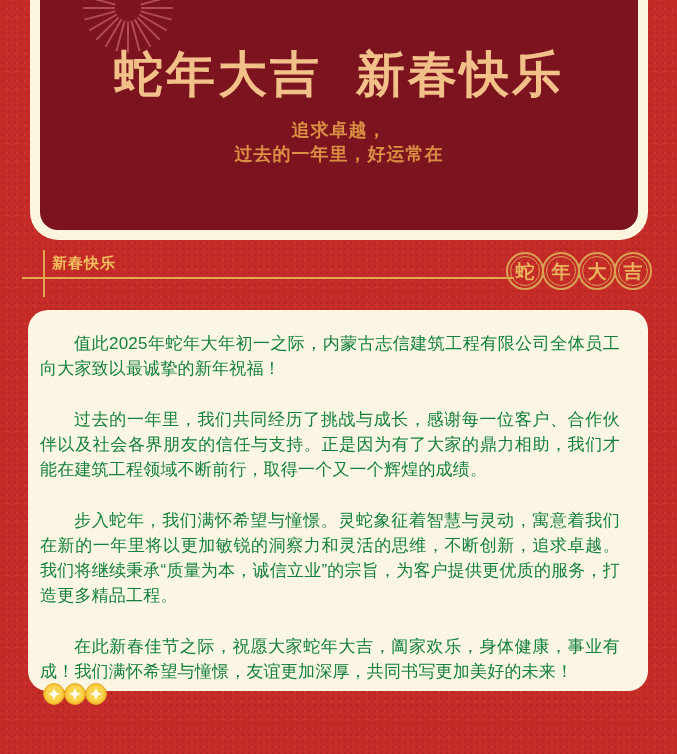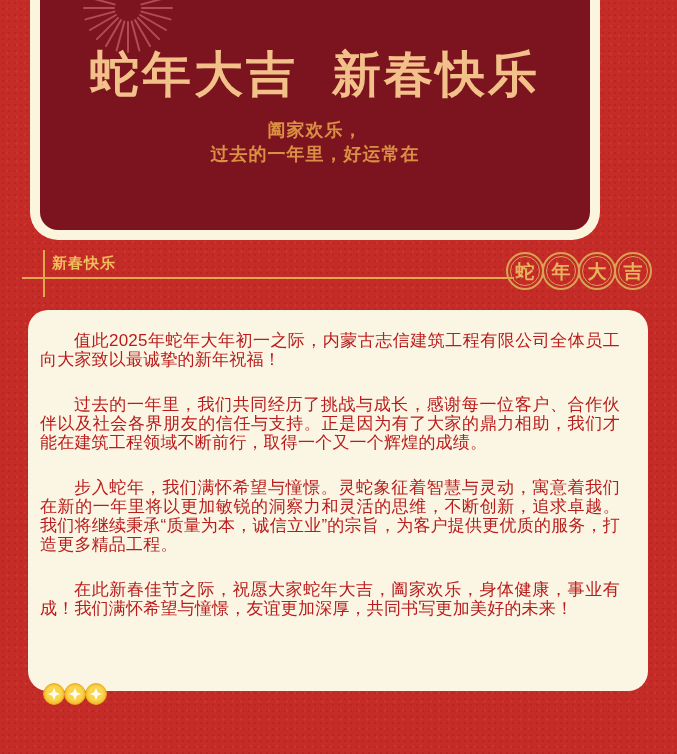--- a/index.html
+++ b/index.html
@@ -13,21 +13,21 @@
     background-color:#c52c27;
     background-image:
       radial-gradient(circle, rgba(110,8,8,0.16) 1px, transparent 1.3px),
       radial-gradient(circle, rgba(255,205,180,0.07) 1px, transparent 1.3px);
     background-size:6px 6px, 9px 9px;
     background-position:0 0, 3px 4px;
   }
 
   
   .banner{
-    position:absolute;left:30px;top:0;width:570px;height:240px;
+    position:absolute;left:30px;top:0;width:618px;height:240px;
     box-sizing:border-box;
     background:#7c1420;
     border:10px solid #fcf5dd;border-top:none;
     border-radius:0 0 28px 28px;
   }
   .firework{position:absolute;left:28px;top:-4px;}
   .banner-title{
     position:absolute;top:44px;left:0;width:100%;
     text-align:center;
     font-family:"DejaVu Serif","Liberation Serif",serif;
@@ -63,22 +63,22 @@
 
   
   .card{
     position:absolute;left:28px;top:310px;width:620px;height:381px;
     box-sizing:border-box;
     background:#fbf6e3;border-radius:20px;
     padding:21px 12px 0 12px;
   }
   .card p{
     margin:0 16px 26px 0;
-    color:#b91c1c;
-    font-size:17px;line-height:19px;
+    color:#15803d;
+    font-size:17px;line-height:25px;
     text-indent:2em;
     letter-spacing:0.2px;
     text-align:justify;
   }
 
   
   .coins{position:absolute;left:43px;top:683px;display:flex;}
   .coin{width:22px;height:22px;margin-left:-1px;}
   .coin:first-child{margin-left:0;}
 </style>
@@ -106,21 +106,21 @@
         <line x1="46.5" y1="8.4" x2="17.5" y2="0.6"></line>
         <line x1="73.5" y1="8.4" x2="102.5" y2="0.6"></line>
       </g>
     </svg>
 
     <div class="banner-title">
       <span class="t-left">蛇年大吉</span><span class="t-right">新春快乐</span>
     </div>
 
     <div class="banner-subtitle">
-      <div>阖家欢乐，</div>
+      <div>追求卓越，</div>
       <div>过去的一年里，好运常在</div>
     </div>
   </div>
 
   <div class="divider-h"></div>
   <div class="divider-v"></div>
   <div class="section-label">新春快乐</div>
 
   <div class="badges">
     <div class="badge">

